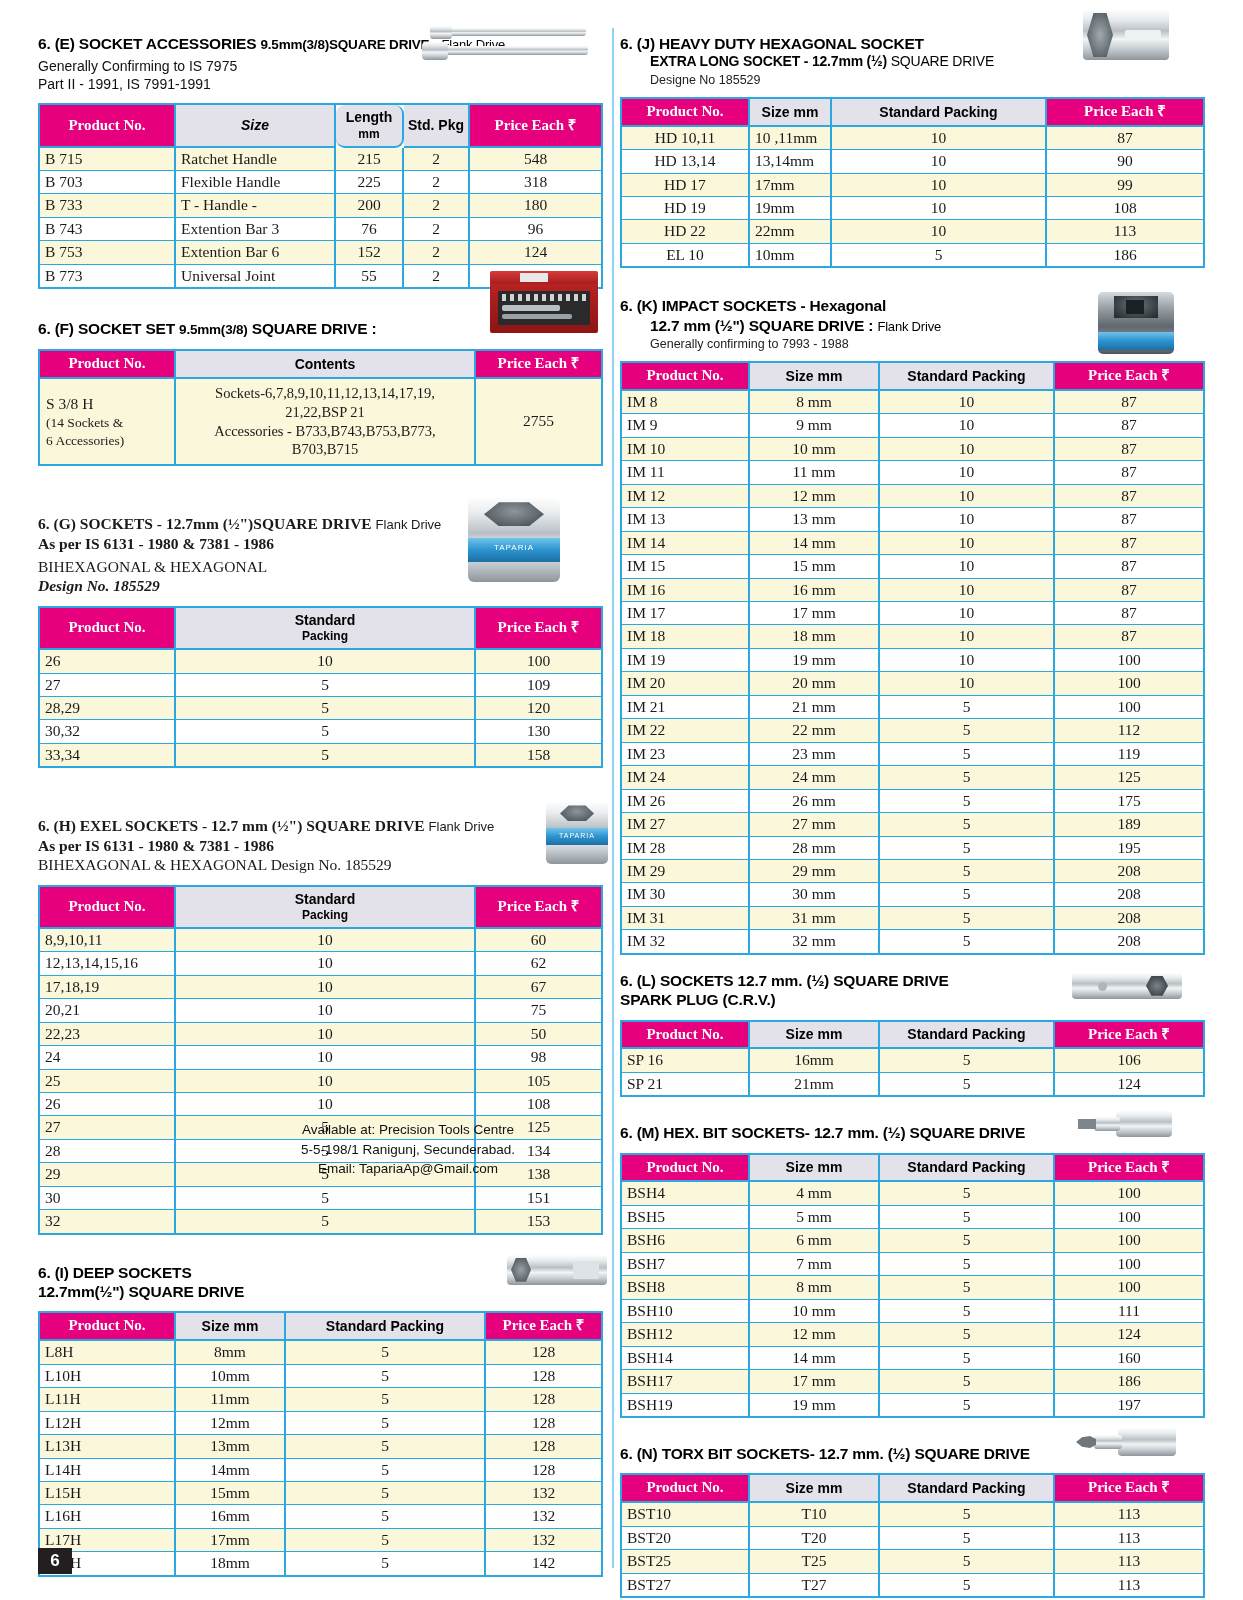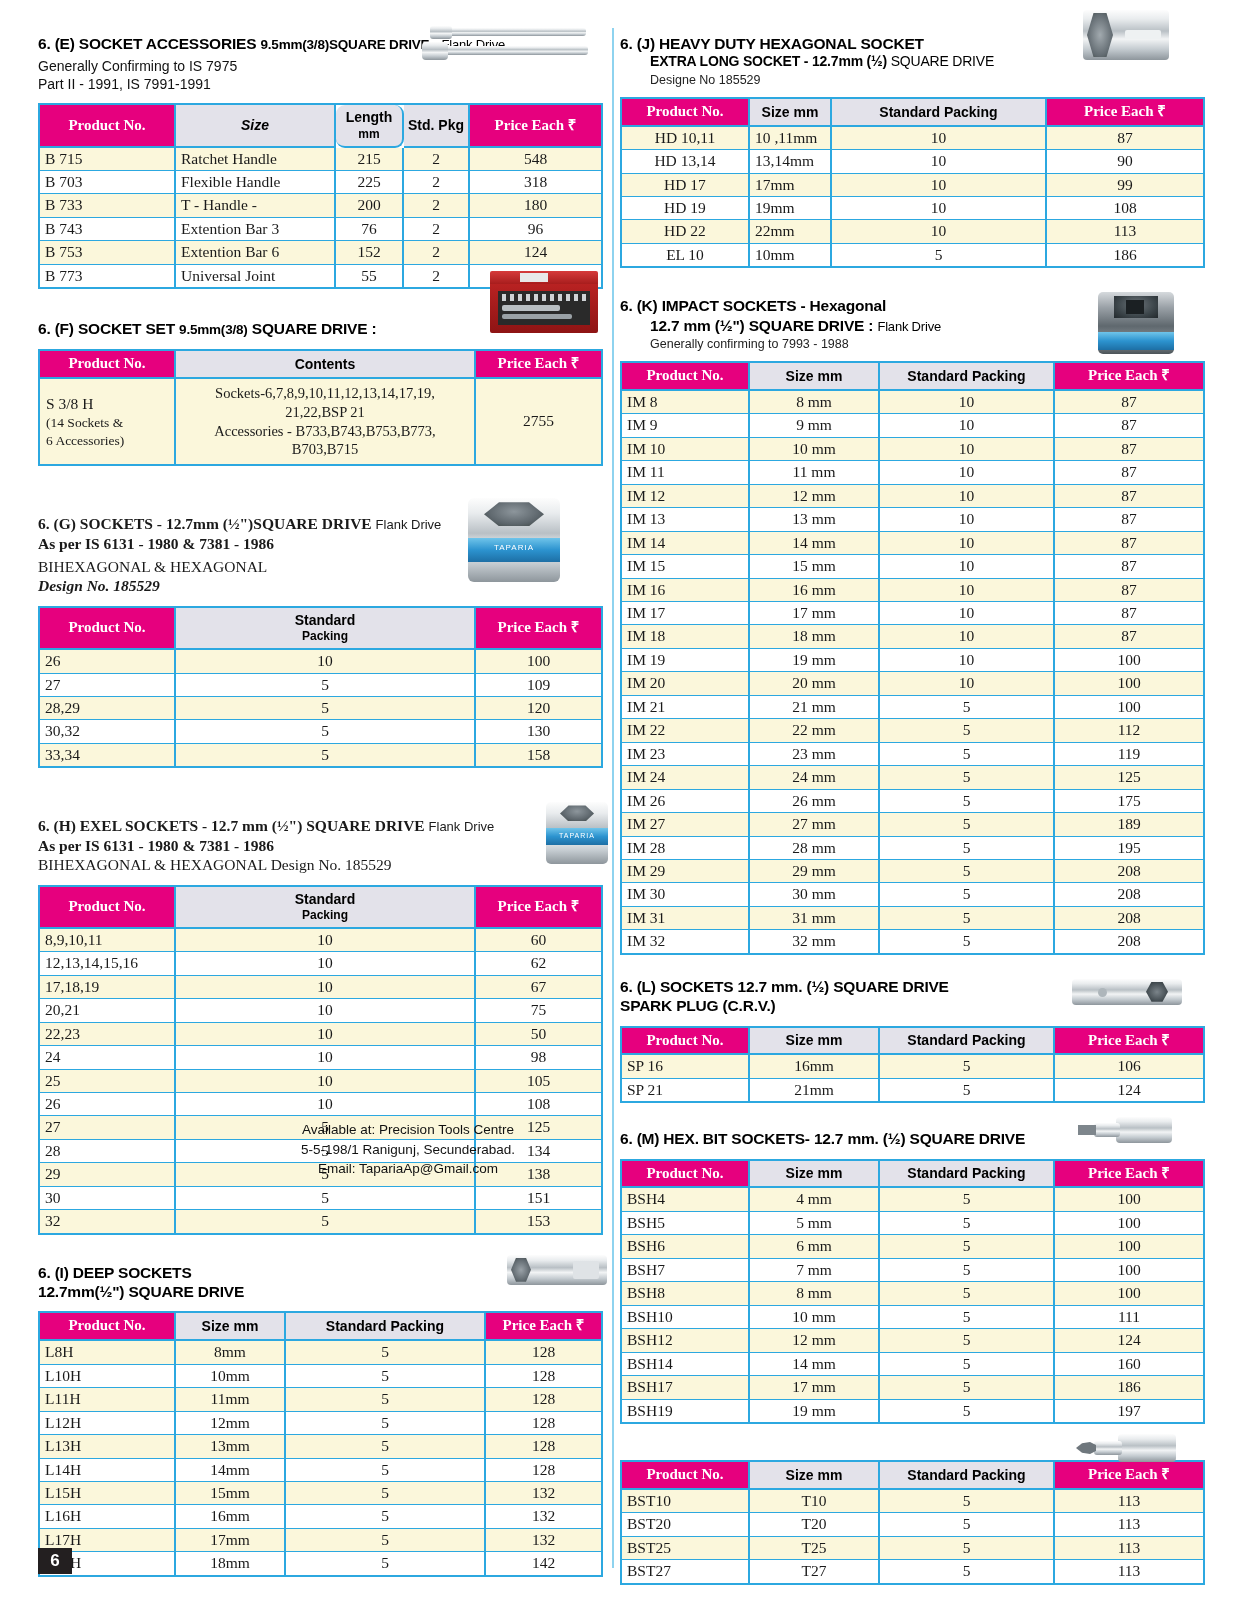--- a/index.html
+++ b/index.html
@@ -715,21 +715,21 @@
             <tr class="even">
               <td class="l">IM 32</td>
               <td class="c">32 mm</td>
               <td class="c">5</td>
               <td class="c">208</td>
             </tr>
           </tbody>
       </table>
     </div>
 
-    <div class="sec" style="margin-top:22px;">
+    <div class="sec" style="margin-top:16px;">
       <div class="photo" style="left:448px; top:-8px; width:130px; height:52px;">
         <div class="chrome-body" style="position:absolute;left:4px;top:10px;width:110px;height:26px;border-radius:4px;"></div>
         <div style="position:absolute;left:78px;top:13px;width:22px;height:20px;background:radial-gradient(ellipse at 50% 50%, #7b848a 0%, #3f484d 70%, #262c30 100%);clip-path:polygon(0 50%,25% 0,75% 0,100% 50%,75% 100%,25% 100%);"></div>
         <div style="position:absolute;left:30px;top:19px;width:9px;height:9px;background:#aeb6bb;border-radius:50%;"></div>
       </div>
 
       <div class="sec-title">6. (L) SOCKETS 12.7 mm. (½) SQUARE DRIVE</div>
       <div class="sec-title">SPARK PLUG (C.R.V.)</div>
       <div class="spacer-s"></div>
       <table class="t">
@@ -841,20 +841,21 @@
       </table>
     </div>
 
     <div class="sec" style="margin-top:26px;">
       <div class="photo" style="left:440px; top:-26px; width:140px; height:50px;">
         <div class="chrome-body" style="position:absolute;left:58px;top:10px;width:58px;height:28px;border-radius:4px;"></div>
         <div class="chrome-body" style="position:absolute;left:34px;top:17px;width:28px;height:14px;"></div>
         <div style="position:absolute;left:16px;top:18px;width:20px;height:12px;background:#6f777d;clip-path:polygon(0 50%,30% 10%,70% 0,100% 25%,100% 75%,70% 100%,30% 90%);"></div>
       </div>
 
+      <div class="sec-title">6. (N) TORX BIT SOCKETS- 12.7 mm. (½) SQUARE DRIVE</div>
       <div class="spacer-s"></div>
       <table class="t">
         <thead>
           <tr>
             <th class="pink" style="width:128px;">Product No.</th>
             <th style="width:130px;">Size mm</th>
             <th style="width:175px;">Standard Packing</th>
             <th class="pink">Price Each ₹</th>
           </tr>
         </thead>

